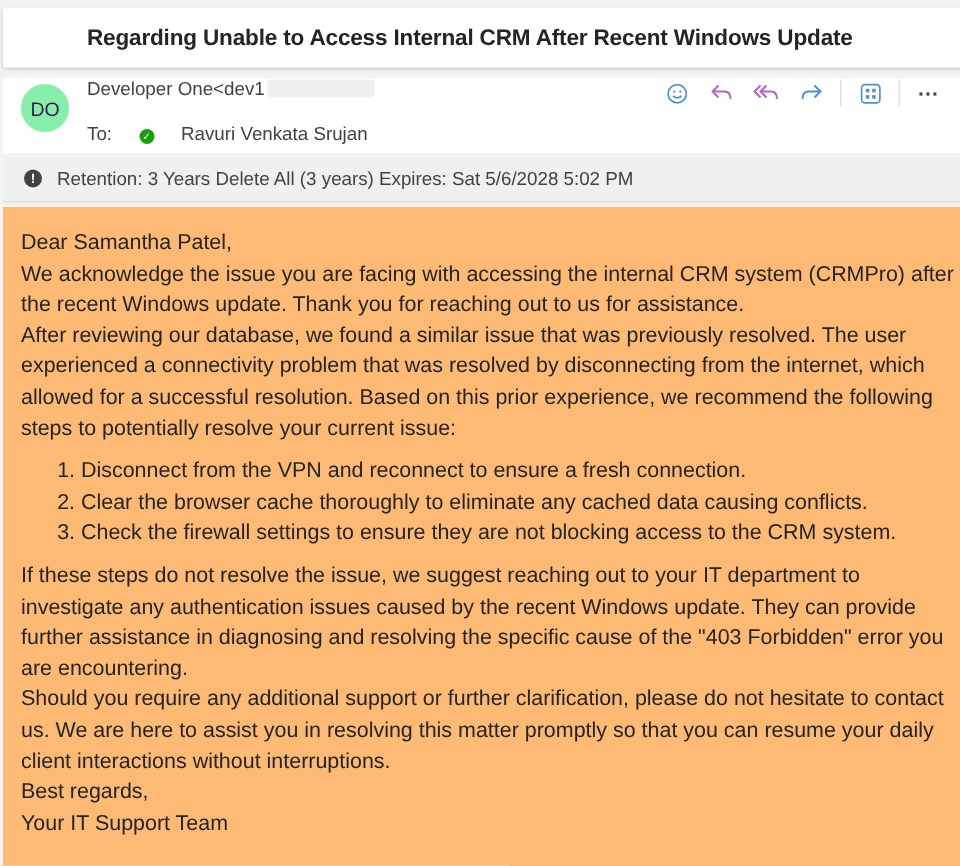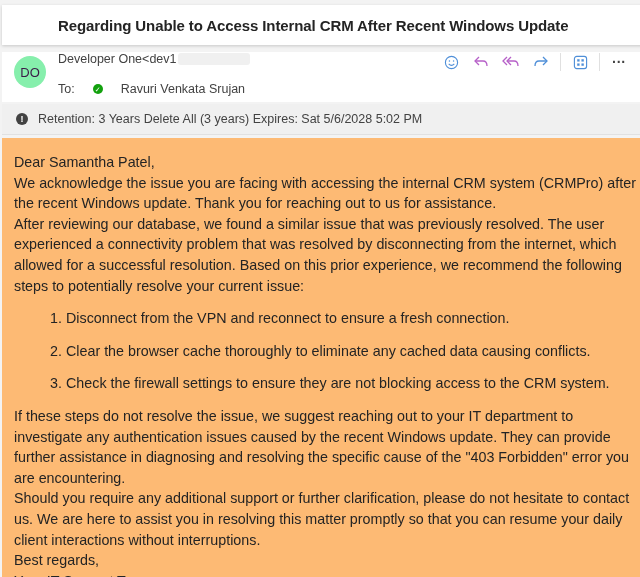--- a/index.html
+++ b/index.html
@@ -32,21 +32,21 @@
   .from {
     position:absolute; left:56px; top:0px; font-size:12.5px; color:#424242;
     display:flex; align-items:center;
   }
   .redact {
     display:inline-block; width:72px; height:12px; background:#f0f0f0;
     border-radius:3px; margin-left:2px;
   }
   .to {
     position:absolute; left:56px; top:30px; font-size:12.5px; color:#424242;
-    display:flex; align-items:center; gap:18px;
+    display:flex; align-items:flex-end; gap:18px;
   }
   .presence {
     width:10px; height:10px; border-radius:50%; background:#13a10e;
     display:inline-flex; align-items:center; justify-content:center;
     color:#fff; font-size:7px; line-height:1;
   }
   .actions {
     position:absolute; right:6px; top:0px; height:20px;
     display:flex; align-items:center;
   }
@@ -71,21 +71,21 @@
   .body {
     position:absolute; left:2px; top:138px; width:638px; height:439px;
     background:#fdba74;
   }
   .content {
     position:absolute; left:12px; top:14px; width:624px;
     font-size:14.3px; line-height:20.6px; color:#242424;
   }
   .content p { margin:0; }
   .content ol { margin:8px 0 8px 0; padding-left:40px; }
-  .content ol li { margin:12px; }
+  .content ol li { margin:0; }
 </style>
 </head>
 <body>
 
 <div class="subject-bar">
   <div class="subject">Regarding Unable to Access Internal CRM After Recent Windows Update</div>
 </div>
 
 <div class="header">
   <div class="avatar">DO</div>

